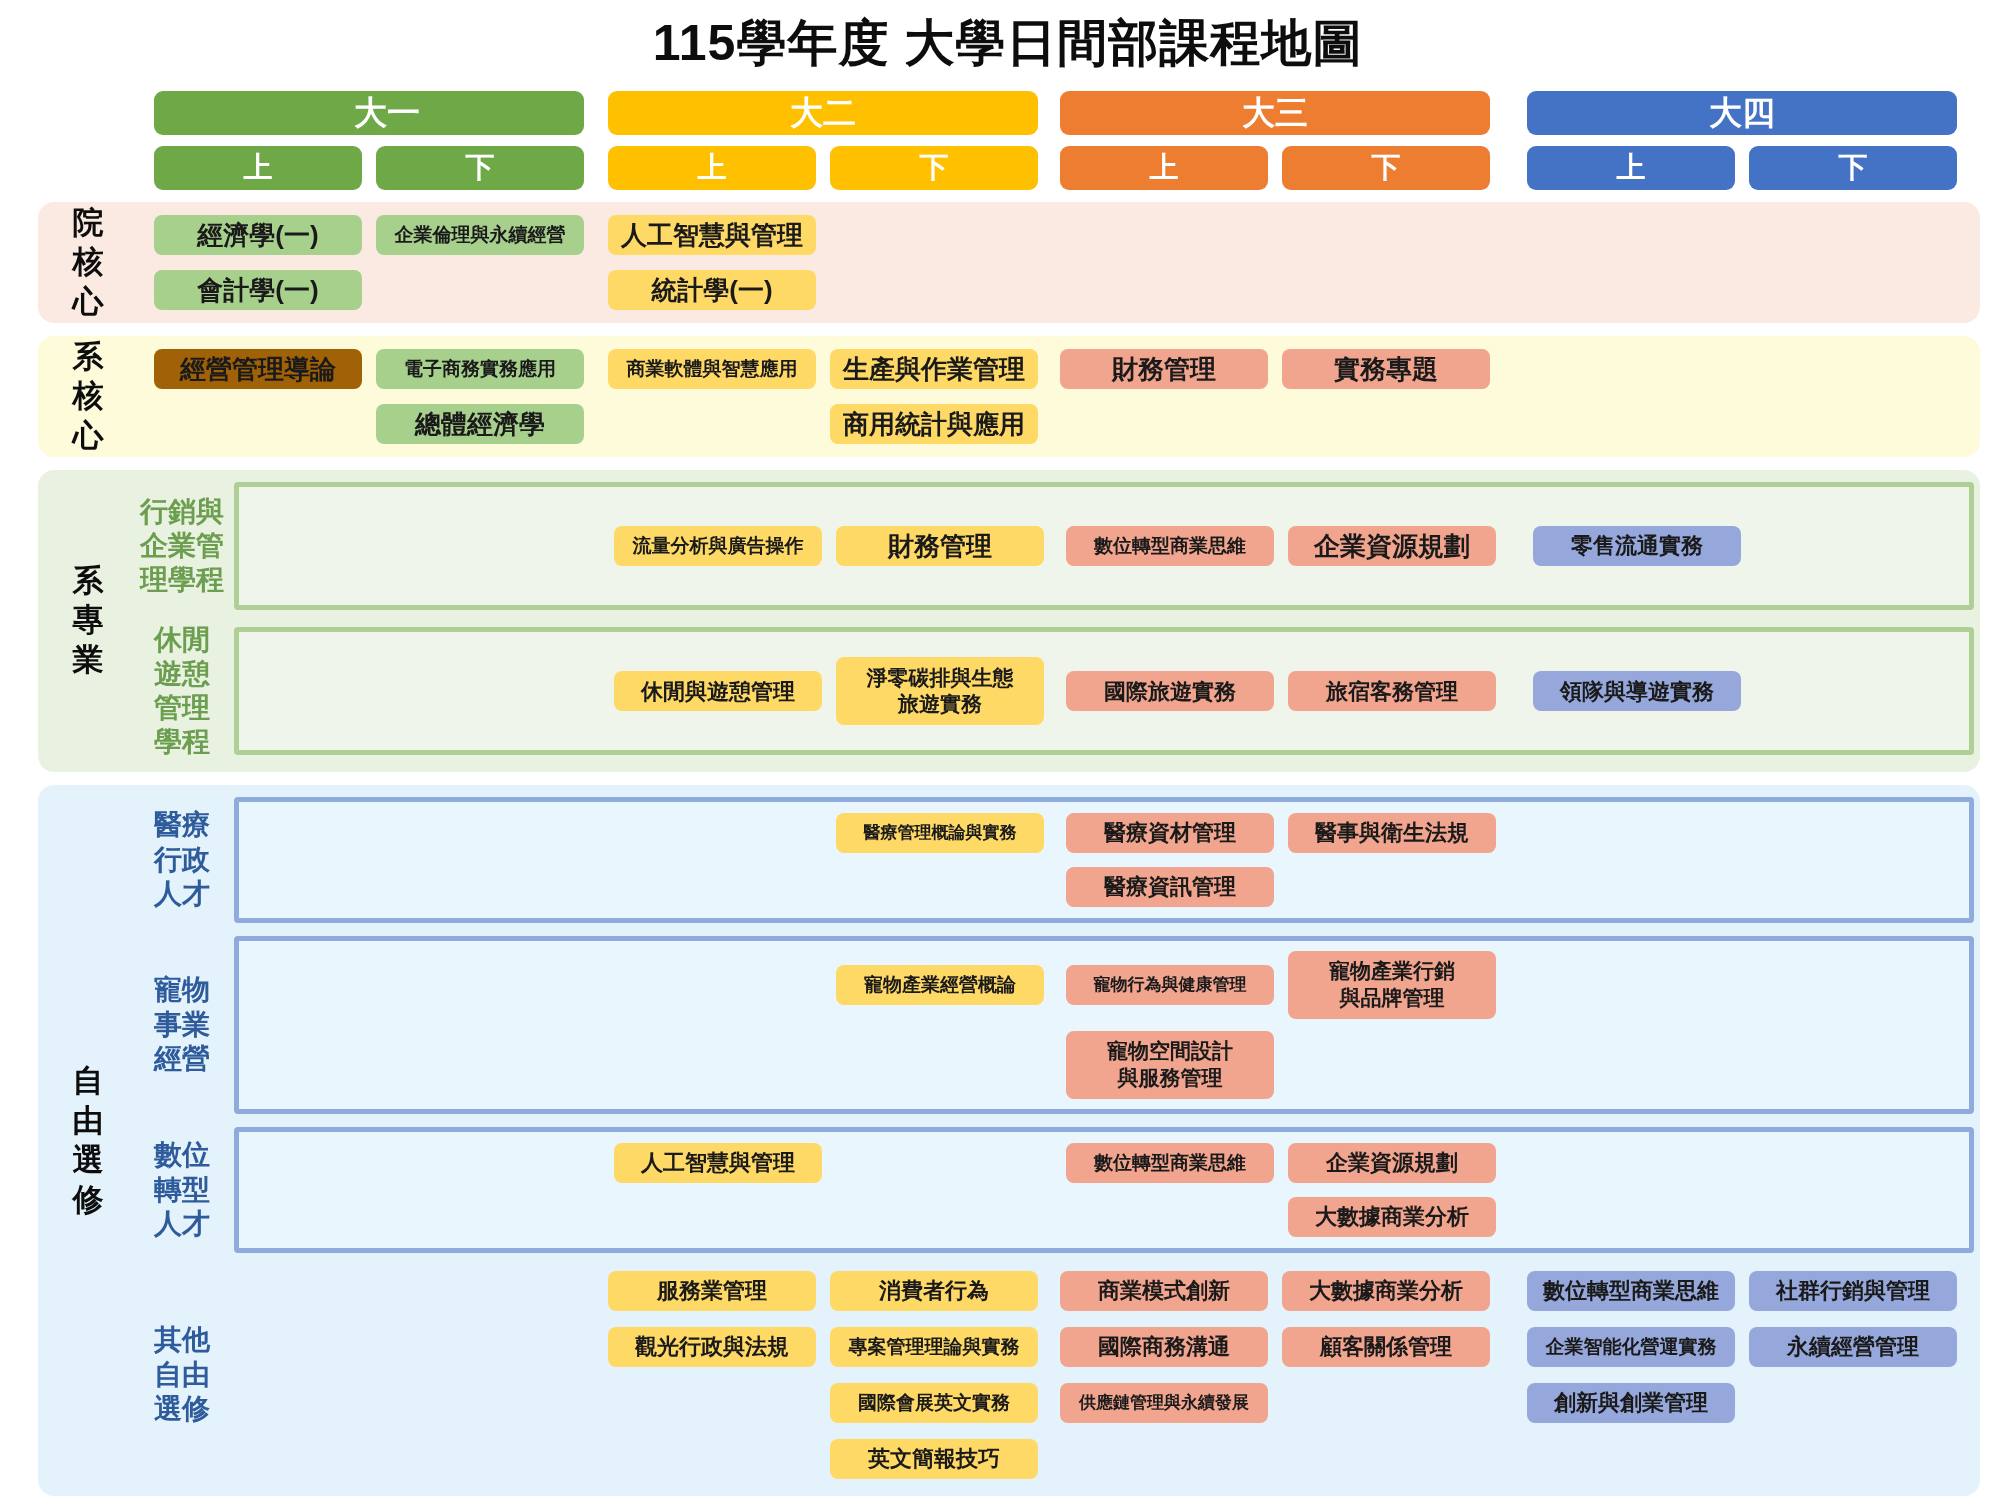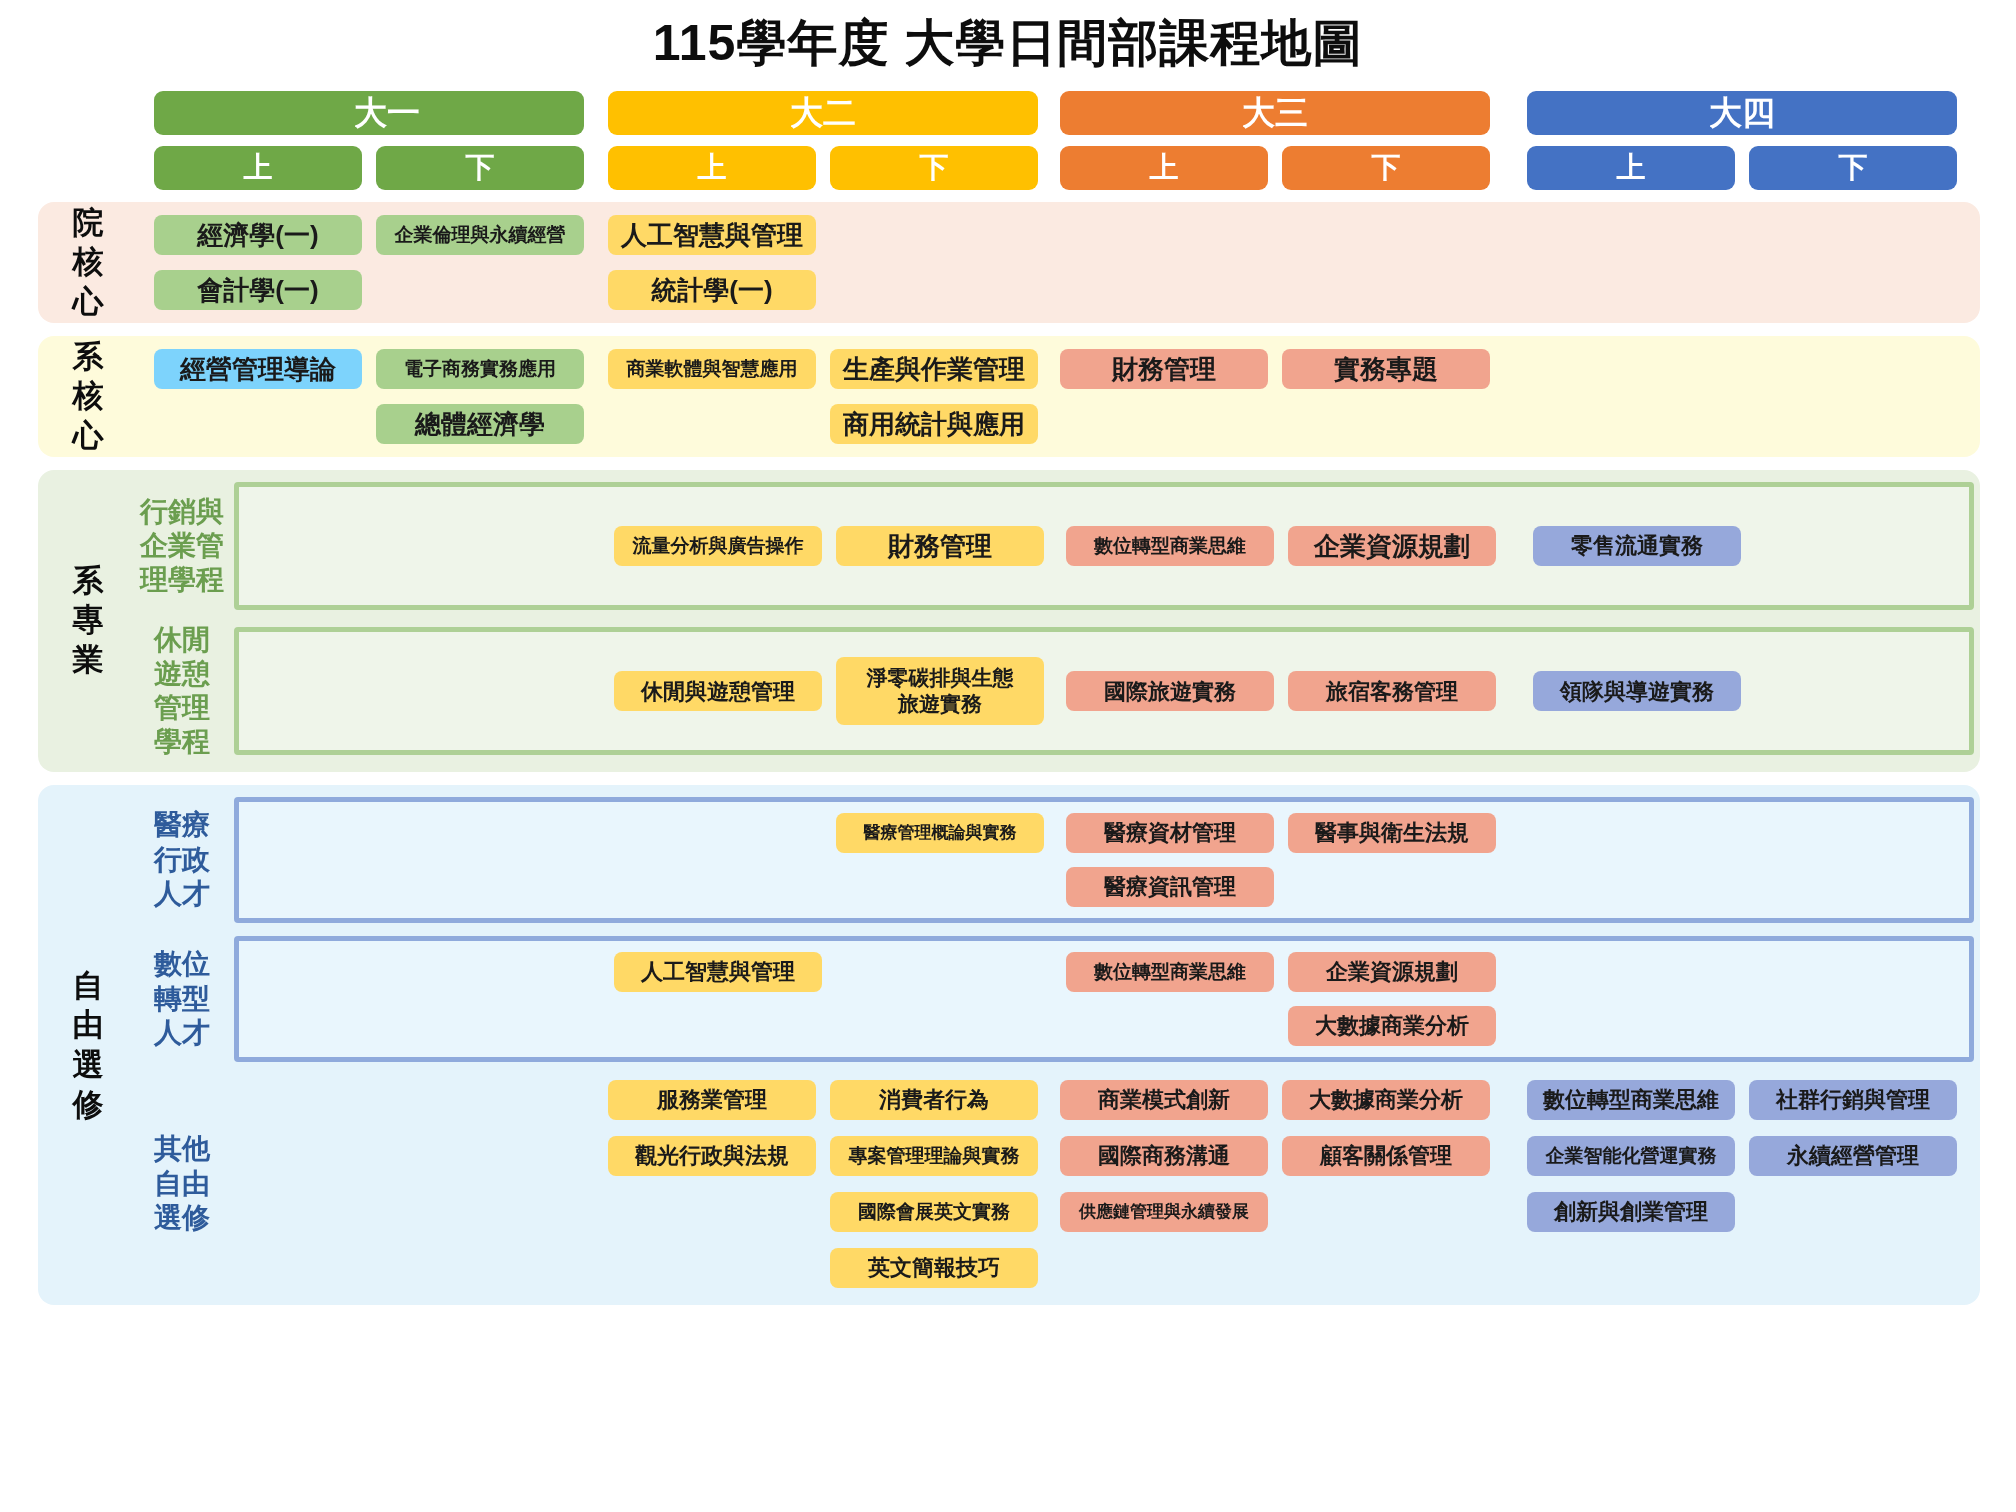--- a/index.html
+++ b/index.html
@@ -109,21 +109,21 @@
           <div class="course c3 f-xl" style="background: rgb(255, 217, 102); color: rgb(26, 26, 26);">統計學(一)</div>
         </div>
       </div>
     </div>
     <div class="band band-dept-core" style="background: rgb(254, 251, 219);">
       <div class="section-label">系
 核
 心</div>
       <div class="section-content">
         <div class="cols">
-          <div class="course c1 f-xl" style="background: #7dd3fc; color: rgb(26, 26, 26);">經營管理導論</div>
+          <div class="course c1 f-xl" style="background: #a16207; color: rgb(26, 26, 26);">經營管理導論</div>
           <div class="course c2 f-s" style="background: rgb(168, 208, 141); color: rgb(26, 26, 26);">電子商務實務應用</div>
           <div class="course c3 f-s" style="background: rgb(255, 217, 102); color: rgb(26, 26, 26);">商業軟體與智慧應用</div>
           <div class="course c4 f-xl" style="background: rgb(255, 217, 102); color: rgb(26, 26, 26);">生產與作業管理</div>
           <div class="course c5 f-xl" style="background: rgb(241, 164, 142); color: rgb(26, 26, 26);">財務管理</div>
           <div class="course c6 f-xl" style="background: rgb(241, 164, 142); color: rgb(26, 26, 26);">實務專題</div>
         </div>
         <div class="cols">
           <div class="course c2 f-xl" style="background: rgb(168, 208, 141); color: rgb(26, 26, 26);">總體經濟學</div>
           <div class="course c4 f-xl" style="background: rgb(255, 217, 102); color: rgb(26, 26, 26);">商用統計與應用</div>
         </div>
@@ -181,20 +181,37 @@
               <div class="course c4 f-xs" style="background: rgb(255, 217, 102); color: rgb(26, 26, 26);">醫療管理概論與實務</div>
               <div class="course c5" style="background: rgb(241, 164, 142); color: rgb(26, 26, 26);">醫療資材管理</div>
               <div class="course c6" style="background: rgb(241, 164, 142); color: rgb(26, 26, 26);">醫事與衛生法規</div>
             </div>
             <div class="cols">
               <div class="course c5" style="background: rgb(241, 164, 142); color: rgb(26, 26, 26);">醫療資訊管理</div>
             </div>
           </div>
         </div>
         <div class="program">
+          <div class="program-label" style="color: rgb(46, 91, 155);">寵物
+事業
+經營</div>
+          <div class="program-box framed" style="background: rgb(233, 246, 253); border-color: rgb(143, 170, 220);">
+            <div class="cols">
+              <div class="course c4 f-s" style="background: rgb(255, 217, 102); color: rgb(26, 26, 26);">寵物產業經營概論</div>
+              <div class="course c5 f-xs" style="background: rgb(241, 164, 142); color: rgb(26, 26, 26);">寵物行為與健康管理</div>
+              <div class="course c6 tall" style="background: rgb(241, 164, 142); color: rgb(26, 26, 26);">寵物產業行銷
+與品牌管理</div>
+            </div>
+            <div class="cols">
+              <div class="course c5 tall" style="background: rgb(241, 164, 142); color: rgb(26, 26, 26);">寵物空間設計
+與服務管理</div>
+            </div>
+          </div>
+        </div>
+        <div class="program">
           <div class="program-label" style="color: rgb(46, 91, 155);">數位
 轉型
 人才</div>
           <div class="program-box framed" style="background: rgb(233, 246, 253); border-color: rgb(143, 170, 220);">
             <div class="cols">
               <div class="course c3" style="background: rgb(255, 217, 102); color: rgb(26, 26, 26);">人工智慧與管理</div>
               <div class="course c5 f-s" style="background: rgb(241, 164, 142); color: rgb(26, 26, 26);">數位轉型商業思維</div>
               <div class="course c6" style="background: rgb(241, 164, 142); color: rgb(26, 26, 26);">企業資源規劃</div>
             </div>
             <div class="cols">

